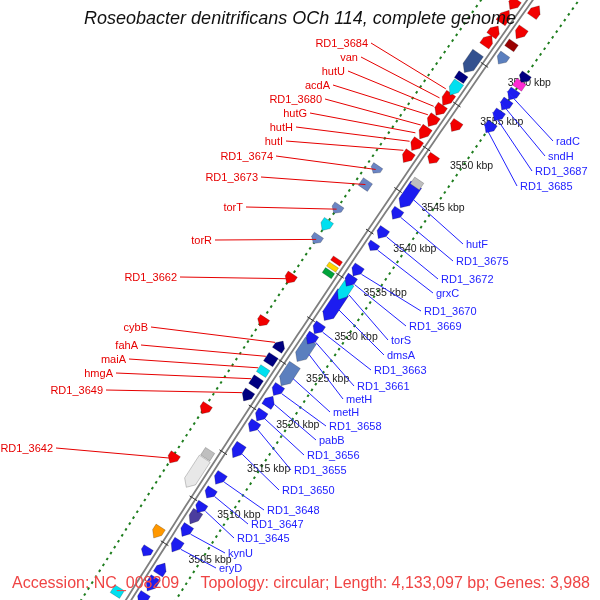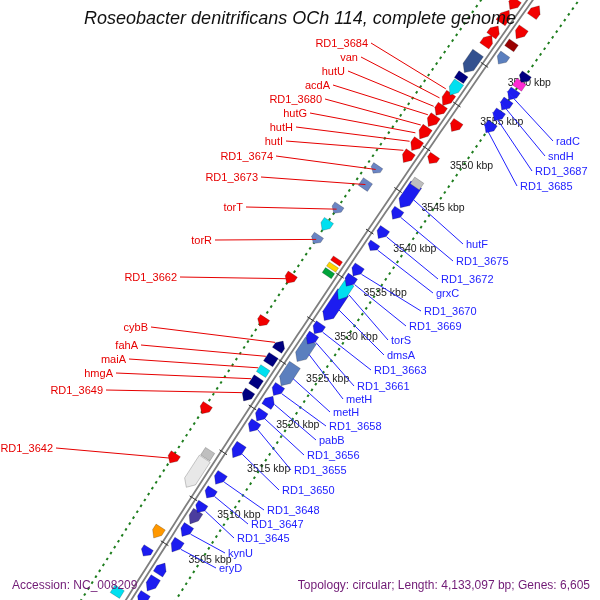--- a/index.html
+++ b/index.html
@@ -7,21 +7,21 @@
     width:600px;height:600px;position:relative;background:#ffffff;
     font-family:"Liberation Sans",sans-serif;overflow:hidden;
   }
   .map-title{
     position:absolute;top:8px;left:0;width:600px;text-align:center;
     font-style:italic;font-size:18px;color:#111;
   }
   .footer{
     position:absolute;bottom:8px;left:12px;right:10px;
     display:flex;justify-content:space-between;
-    font-size:12px;color:#701a75;
+    font-size:16px;color:#ef4444;
   }
   svg{position:absolute;top:0;left:0;}
   svg text{font-family:"Liberation Sans",sans-serif;font-size:11px;}
   svg text.ticklbl{font-size:10.5px;}
 </style>
 </head>
 <body>
 
 <svg id="map" width="600" height="600" viewBox="0 0 600 600">
     <path d="M69.1 619.2L75.3 609.5L81.4 599.7L87.6 590.0L93.7 580.2L99.9 570.4L106.1 560.7L112.3 550.9L118.5 541.2L124.7 531.4L130.9 521.7L137.1 512.0L143.4 502.2L149.6 492.5L155.9 482.7L162.2 473.0L168.4 463.3L174.7 453.5L181.0 443.8L187.3 434.1L193.7 424.4L200.0 414.6L206.3 404.9L212.7 395.2L219.1 385.5L225.4 375.8L231.8 366.1L238.2 356.4L244.6 346.7L251.0 336.9L257.5 327.2L263.9 317.5L270.4 307.8L276.8 298.1L283.3 288.5L289.8 278.8L296.2 269.1L302.7 259.4L309.2 249.7L315.8 240.0L322.3 230.3L328.8 220.6L335.4 211.0L341.9 201.3L348.5 191.6L355.1 181.9L361.7 172.3L368.3 162.6L374.9 152.9L381.5 143.3L388.1 133.6L394.8 124.0L401.4 114.3L408.1 104.6L414.8 95.0L421.5 85.3L428.1 75.7L434.8 66.1L441.6 56.4L448.3 46.8L455.0 37.1L461.8 27.5L468.5 17.8L475.3 8.2L482.1 -1.4L488.8 -11.0L495.6 -20.7L502.4 -30.3L509.3 -39.9L516.1 -49.5L522.9 -59.2" stroke="#1e7d1e" stroke-width="2" stroke-dasharray="2.5 4.5" fill="none"></path>
@@ -215,14 +215,14 @@
     <line x1="225" y1="553" x2="190.5686268057419" y2="534.2039805733405" stroke="#2222ff" stroke-width="1"></line>
     <text x="228" y="557" fill="#2222ff" text-anchor="start">kynU</text>
     <line x1="216" y1="568" x2="180.86320804171245" y2="549.3616124543659" stroke="#2222ff" stroke-width="1"></line>
     <text x="219" y="572" fill="#2222ff" text-anchor="start">eryD</text>
   </svg>
 
 <div class="map-title">Roseobacter denitrificans OCh 114, complete genome</div>
 
 <div class="footer">
   <span>Accession: NC_008209</span>
-  <span>Topology: circular; Length: 4,133,097 bp; Genes: 6,605</span>
+  <span>Topology: circular; Length: 4,133,097 bp; Genes: 3,988</span>
 </div>
 
 </body></html>

